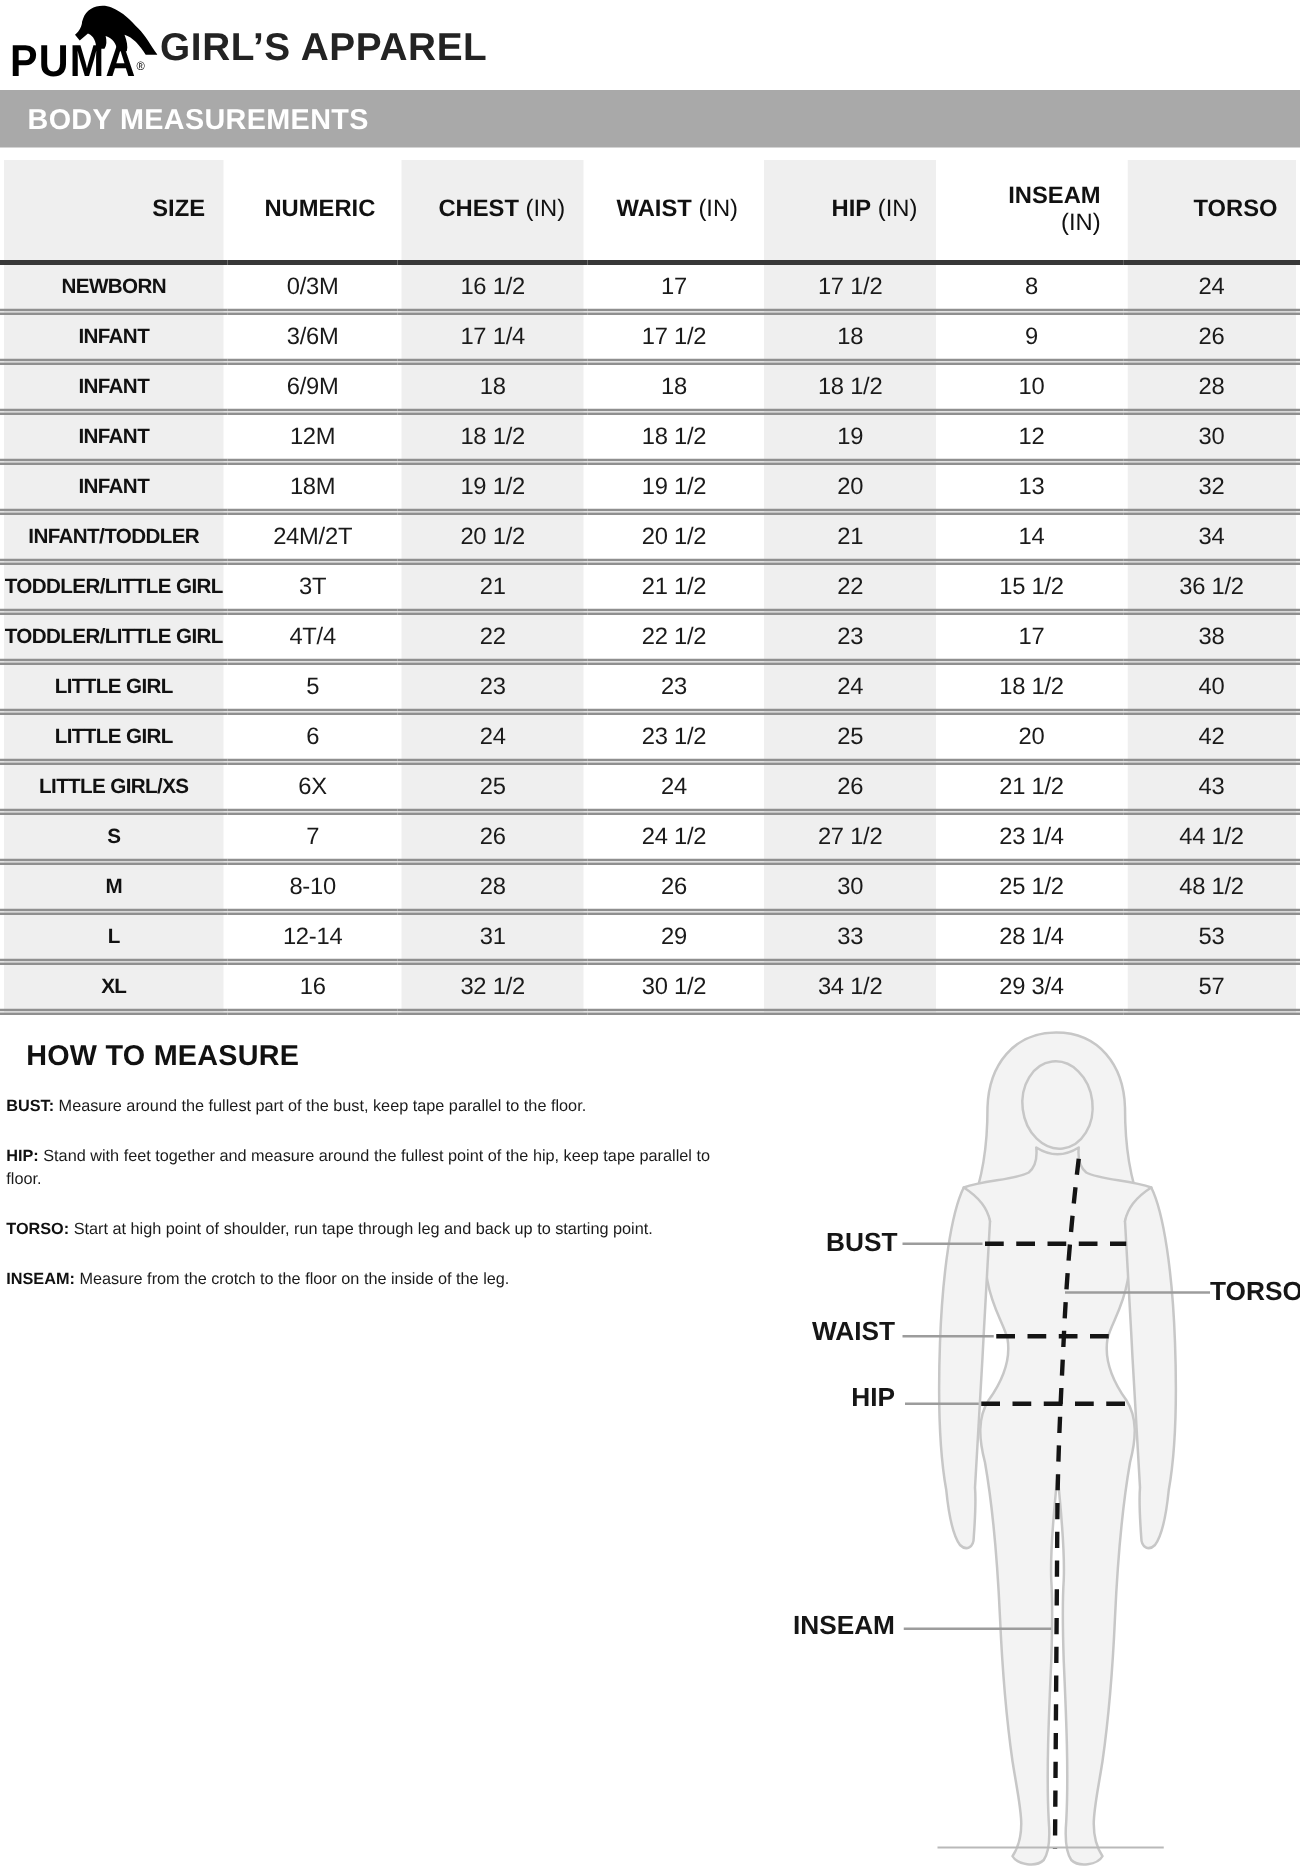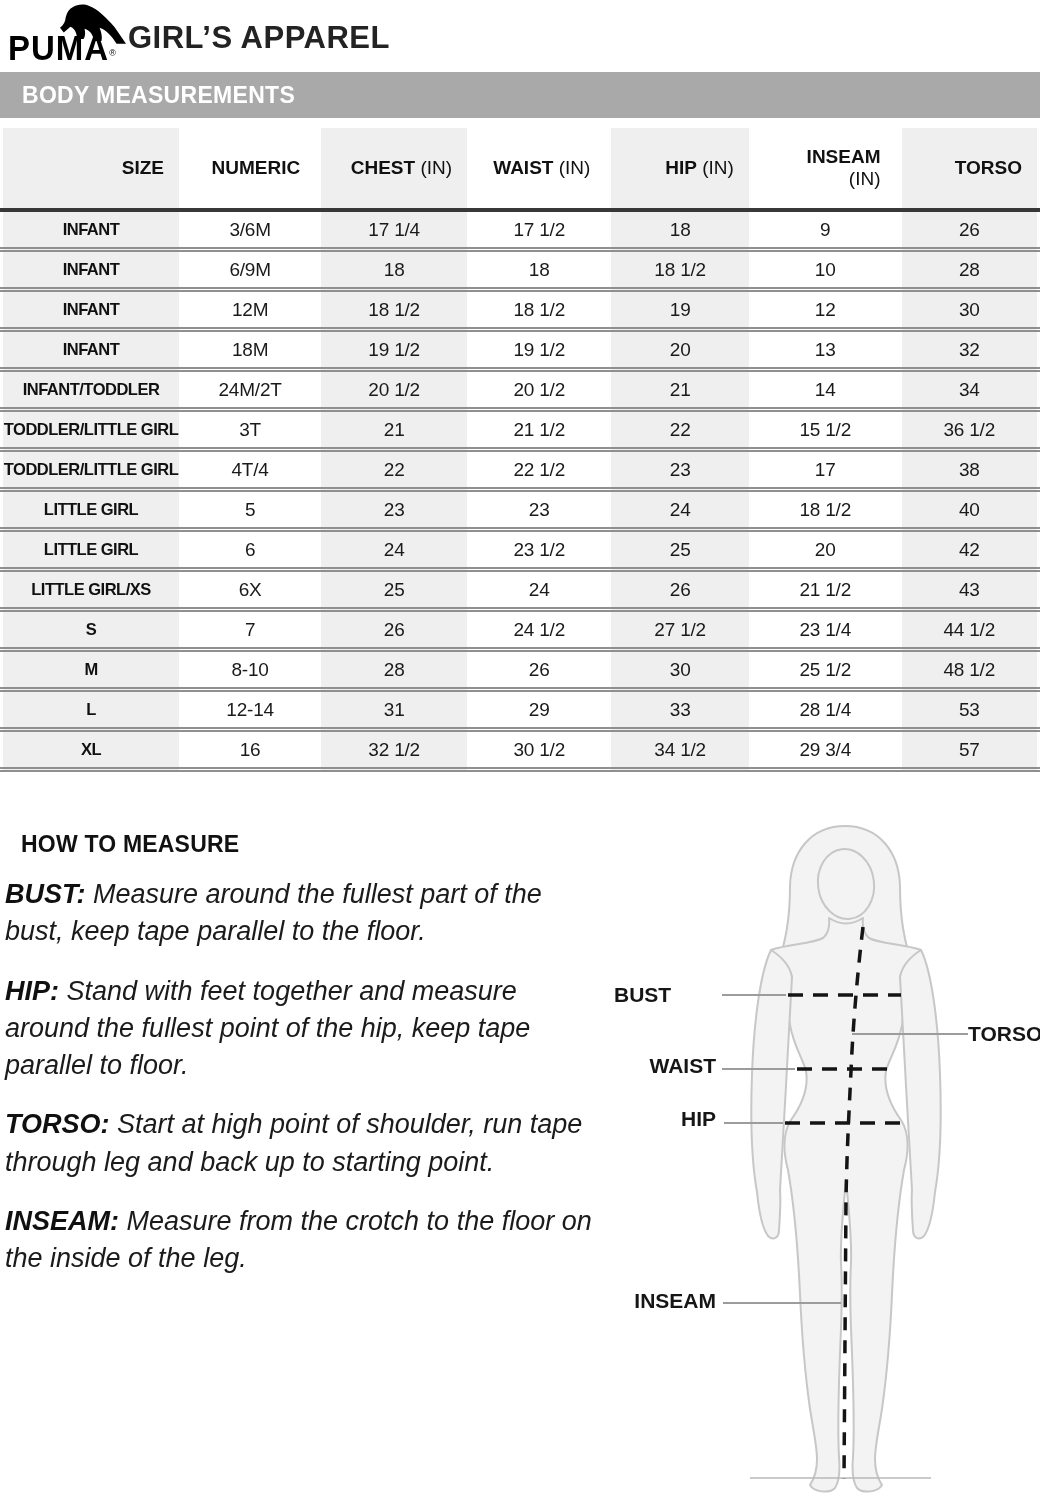--- a/index.html
+++ b/index.html
@@ -34,26 +34,26 @@
   td{height:35px;font-size:19px;text-align:center;color:#1a1a1a;padding:0;letter-spacing:-0.2px;}
   tbody td{border-bottom:5px double #8f8f8f;}
   td.c0{font-weight:bold;font-size:16.5px;letter-spacing:-0.5px;color:#111;}
   .shade{
     background:linear-gradient(90deg,#fff 0,#fff 3px,#efefef 3px,
       #efefef calc(100% - 3px),#fff calc(100% - 3px),#fff 100%);
   }
   
   .how-to{position:absolute;left:5px;top:831px;width:592px;}
   .how-to h2{margin:0 0 18px 16px;font-size:23px;color:#111;letter-spacing:0.2px;}
-  .measure-item{margin:0 0 22px 0;font-size:27px;line-height:1.38;color:#1b1b1b;font-style:italic;}
+  .measure-item{margin:0 0 22px 0;font-size:13px;line-height:1.38;color:#1b1b1b;}
   .measure-item b{color:#101010;}
   
   .figure-svg{position:absolute;left:620px;top:818px;}
   .diagram-label{position:absolute;font-weight:bold;font-size:21px;color:#161616;}
-  #lbl-bust{left:614px;top:983px;width:118px;text-align:left;}
+  #lbl-bust{left:600px;top:983px;width:118px;text-align:right;}
   #lbl-torso{left:968px;top:1022px;}
   #lbl-waist{left:598px;top:1054px;width:118px;text-align:right;}
   #lbl-hip{left:598px;top:1107px;width:118px;text-align:right;}
   #lbl-inseam{left:588px;top:1289px;width:128px;text-align:right;}
 </style>
 </head>
 <body>
 
 <div class="page">
 
@@ -87,20 +87,29 @@
             <th class="shade"><b>SIZE</b></th>
             <th><b>NUMERIC</b></th>
             <th class="shade"><b>CHEST</b><span class="unit"> (IN)</span></th>
             <th><b>WAIST</b><span class="unit"> (IN)</span></th>
             <th class="shade"><b>HIP</b><span class="unit"> (IN)</span></th>
             <th><b>INSEAM</b><span class="unit"> (IN)</span></th>
             <th class="shade"><b>TORSO</b></th>
           </tr>
         </thead>
       <tbody id="table-body">
+          <tr>
+            <td class="shade c0">NEWBORN</td>
+            <td>0/3M</td>
+            <td class="shade">16 1/2</td>
+            <td>17</td>
+            <td class="shade">17 1/2</td>
+            <td>8</td>
+            <td class="shade">24</td>
+          </tr>
           <tr>
             <td class="shade c0">INFANT</td>
             <td>3/6M</td>
             <td class="shade">17 1/4</td>
             <td>17 1/2</td>
             <td class="shade">18</td>
             <td>9</td>
             <td class="shade">26</td>
           </tr>
           <tr>

